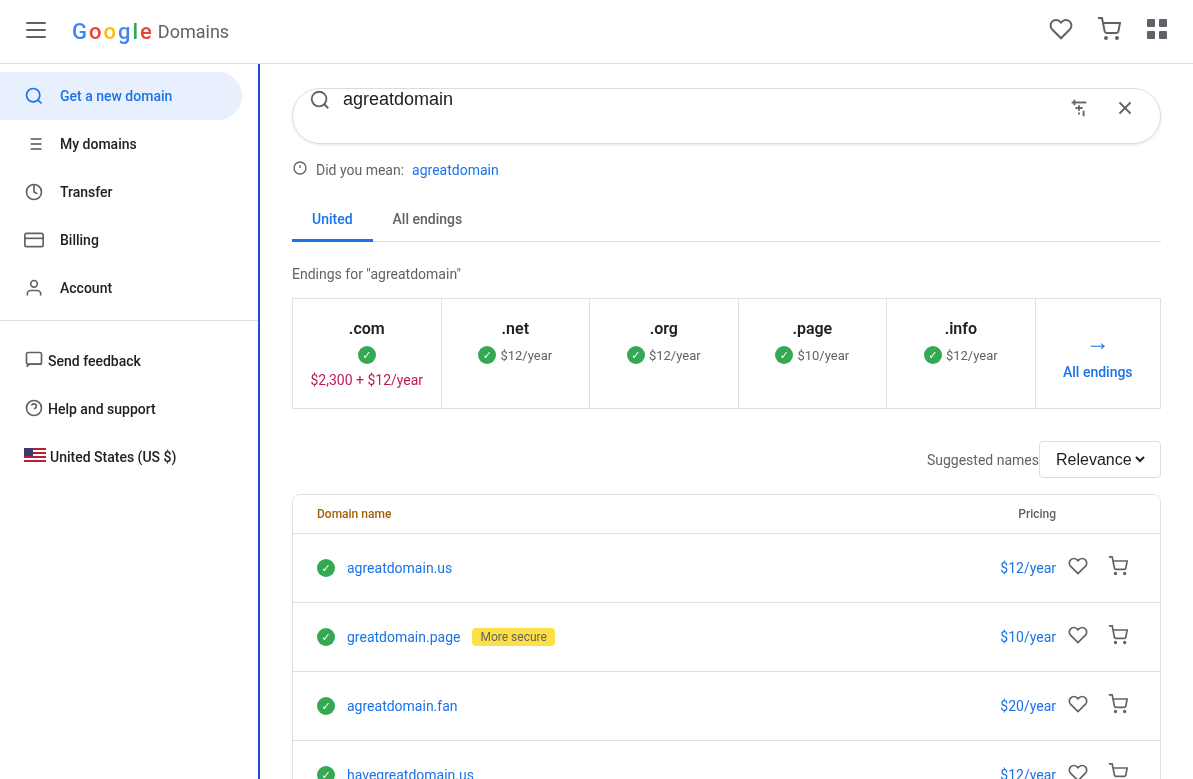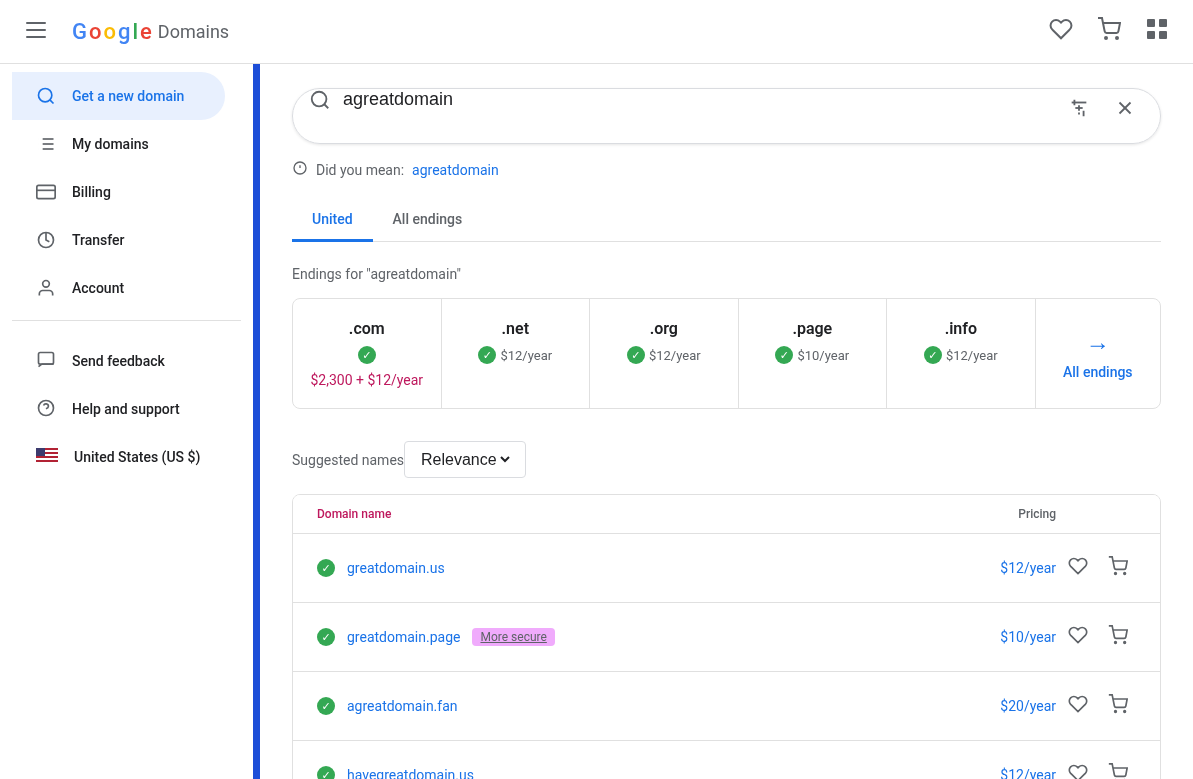--- a/index.html
+++ b/index.html
@@ -16,34 +16,34 @@
     .logo-g { color: #4285f4; } .logo-o1 { color: #ea4335; } .logo-o2 { color: #fbbc05; }
     .logo-g2 { color: #4285f4; } .logo-l { color: #34a853; } .logo-e { color: #ea4335; }
     .logo-domains { color: #5f6368; font-size: 18px; font-weight: 400; margin-left: 4px; }
     .topbar-right { display: flex; align-items: center; gap: 8px; }
     .icon-btn { width: 40px; height: 40px; border-radius: 50%; border: none; background: transparent; cursor: pointer; display: flex; align-items: center; justify-content: center; color: #5f6368; font-size: 20px; }
 
     
     .app-layout { display: flex; height: calc(100vh - 64px); }
 
     
-    .sidebar { width: 260px; min-width: 260px; padding: 8px 12px; border-right: 7px solid #1d4ed8; overflow-y: auto; }
+    .sidebar { width: 260px; min-width: 260px; padding: 8px 0; border-right: 2px solid #1d4ed8; overflow-y: auto; }
     .sidebar-item {
       display: flex; align-items: center; gap: 16px;
       padding: 0 24px; height: 48px; cursor: pointer;
       border-radius: 0 24px 24px 0; margin-right: 16px;
       color: #202124; font-size: 14px; font-weight: 500;
     }
     .sidebar-item.active { background: #e8f0fe; color: #1a73e8; }
     .sidebar-item .item-icon { font-size: 18px; color: inherit; display: flex; align-items: center; }
     .sidebar-item.active .item-icon { color: #1a73e8; }
     .sidebar-divider { border: none; border-top: 1px solid #e0e0e0; margin: 8px 0; }
     .sidebar-footer { padding: 8px 24px; }
     .sidebar-footer-item {
-      display: flex; align-items: center; gap: 16px;
+      display: flex; align-items: center; gap: 4px;
       padding: 0; height: 48px; cursor: pointer; color: #202124; font-size: 14px; font-weight: 500;
     }
 
     
     .main-content { flex: 1; overflow-y: auto; padding: 24px 32px; }
 
     
     .search-bar {
       display: flex; align-items: flex-start; border: 1px solid #dadce0;
       border-radius: 28px; padding: 0 16px; height: 56px; margin-bottom: 16px;
@@ -61,61 +61,61 @@
     
     .tabs { display: flex; border-bottom: 1px solid #e0e0e0; margin-bottom: 24px; }
     .tab {
       padding: 12px 20px; cursor: pointer; font-size: 14px; font-weight: 500;
       color: #5f6368; border-bottom: 3px solid transparent; margin-bottom: -1px;
     }
     .tab.active { color: #1a73e8; border-bottom-color: #1a73e8; }
 
     
     .section-title { font-size: 14px; color: #5f6368; margin-bottom: 16px; }
-    .endings-grid { display: flex; border: 1px solid #e0e0e0; border-radius: 8px; overflow: hidden; margin-bottom: 32px; }
+    .endings-grid { display: flex; border: 1px solid #e0e0e0; border-radius: 0; overflow: hidden; margin-bottom: 32px; }
     .ending-card {
       flex: 1; padding: 20px 16px; text-align: center; border-right: 1px solid #e0e0e0;
       cursor: pointer; display: flex; flex-direction: column; align-items: center; gap: 8px;
     }
     .ending-card:last-child { border-right: none; }
     .ending-ext { font-size: 16px; font-weight: 600; color: #202124; }
     .ending-price { font-size: 13px; color: #5f6368; display: flex; align-items: center; gap: 4px; }
     .ending-price-main { color: #be185d; font-size: 14px; }
     .check-circle { width: 18px; height: 18px; background: #34a853; border-radius: 50%; display: inline-flex; align-items: center; justify-content: center; color: white; font-size: 11px; }
     .all-endings-card { flex: 0.8; display: flex; flex-direction: column; align-items: center; justify-content: center; gap: 8px; cursor: pointer; }
     .arrow-icon { color: #1a73e8; font-size: 24px; }
     .all-endings-label { color: #1a73e8; font-size: 14px; font-weight: 500; }
 
     
-    .suggested-header { display: flex; align-items: center; justify-content: flex-start; margin-bottom: 16px; }
+    .suggested-header { display: flex; align-items: center; justify-content: flex-end; margin-bottom: 16px; }
     .suggested-title { font-size: 14px; color: #5f6368; }
     .sort-select {
       display: flex; align-items: center; border: 1px solid #dadce0; border-radius: 4px;
       padding: 8px 12px; cursor: pointer; font-size: 14px; color: #202124; background: #fff;
       gap: 8px;
     }
     .sort-dropdown { border: none; outline: none; font-size: 16px; color: #202124; background: transparent; cursor: pointer; }
 
     
     .domain-table { border: 1px solid #e0e0e0; border-radius: 8px; overflow: hidden; }
     .domain-table-header {
       display: flex; align-items: center; padding: 12px 24px;
       border-bottom: 1px solid #e0e0e0; background: #fff;
     }
-    .col-name { flex: 1; font-size: 12px; color: #be185d; font-weight: 500; }
+    .col-name { flex: 1; font-size: 12px; color: #a16207; font-weight: 500; }
     .col-price { font-size: 12px; color: #5f6368; font-weight: 500; width: 120px; text-align: right; }
     .col-actions { width: 80px; }
     .domain-row {
       display: flex; align-items: center; padding: 16px 24px;
       border-bottom: 1px solid #e0e0e0; cursor: pointer;
     }
     .domain-row:last-child { border-bottom: none; }
     .domain-row-name { flex: 1; display: flex; align-items: center; gap: 12px; }
     .domain-name-text { font-size: 14px; color: #1a73e8; text-decoration: none; }
-    .badge { background: #f0abfc; border-radius: 4px; padding: 2px 8px; font-size: 12px; color: #5f6368; text-decoration: underline; }
+    .badge { background: #fde047; border-radius: 4px; padding: 2px 8px; font-size: 12px; color: #5f6368; }
     .domain-row-price { width: 120px; text-align: right; color: #1a73e8; font-size: 14px; }
     .domain-row-actions { width: 80px; display: flex; align-items: center; justify-content: flex-end; gap: 4px; }
     .action-btn { width: 36px; height: 36px; border: none; background: transparent; cursor: pointer; border-radius: 50%; display: flex; align-items: center; justify-content: center; color: #5f6368; font-size: 18px; }
   </style>
 </head>
 <body>
 
 <div class="topbar">
   <div class="topbar-left">
     <button class="icon-btn" title="Menu">
@@ -191,35 +191,35 @@
             <line x1="3" y1="12" x2="3.01" y2="12"></line>
             <line x1="3" y1="18" x2="3.01" y2="18"></line>
         </svg>
       </span>
       <span>My domains</span>
     </div>
 
     <div class="sidebar-item">
       <span class="item-icon">
         <svg width="20" height="20" viewBox="0 0 24 24" fill="none" stroke="#5f6368" stroke-width="2">
-          <rect x="1" y="4" width="22" height="16" rx="2"></rect>
-            <line x1="1" y1="10" x2="23" y2="10"></line>
-        </svg>
-      </span>
-      <span>Billing</span>
+          <circle cx="12" cy="12" r="9"></circle>
+          <path d="M12 3v9l4 2"></path>
+        </svg>
+      </span>
+      <span>Transfer</span>
     </div>
 
     <div class="sidebar-item">
       <span class="item-icon">
         <svg width="20" height="20" viewBox="0 0 24 24" fill="none" stroke="#5f6368" stroke-width="2">
-          <circle cx="12" cy="12" r="9"></circle>
-          <path d="M12 3v9l4 2"></path>
-        </svg>
-      </span>
-      <span>Transfer</span>
+          <rect x="1" y="4" width="22" height="16" rx="2"></rect>
+            <line x1="1" y1="10" x2="23" y2="10"></line>
+        </svg>
+      </span>
+      <span>Billing</span>
     </div>
 
     <div class="sidebar-item">
       <span class="item-icon">
         <svg width="20" height="20" viewBox="0 0 24 24" fill="none" stroke="#5f6368" stroke-width="2">
           <path d="M20 21v-2a4 4 0 0 0-4-4H8a4 4 0 0 0-4 4v2"></path>
             <circle cx="12" cy="7" r="4"></circle>
         </svg>
       </span>
       <span>Account</span>
@@ -381,21 +381,21 @@
 
         <div class="domain-table-header">
           <div class="col-name">Domain name</div>
           <div class="col-price">Pricing</div>
           <div class="col-actions"></div>
         </div>
 
         <div class="domain-row">
           <div class="domain-row-name">
             <span class="check-circle">✓</span>
-            <span class="domain-name-text">greatdomain.us</span>
+            <span class="domain-name-text">agreatdomain.us</span>
           </div>
           <div class="domain-row-price">$12/year</div>
           <div class="domain-row-actions">
             <button class="action-btn" title="Add to wishlist">
               <span>
                 <svg width="20" height="20" viewBox="0 0 24 24" fill="none" stroke="#5f6368" stroke-width="2">
                   <path d="M20.84 4.61a5.5 5.5 0 0 0-7.78 0L12 5.67l-1.06-1.06a5.5 5.5 0 0 0-7.78 7.78l1.06 1.06L12 21.23l7.78-7.78 1.06-1.06a5.5 5.5 0 0 0 0-7.78z"></path>
                 </svg>
               </span>
             </button>

